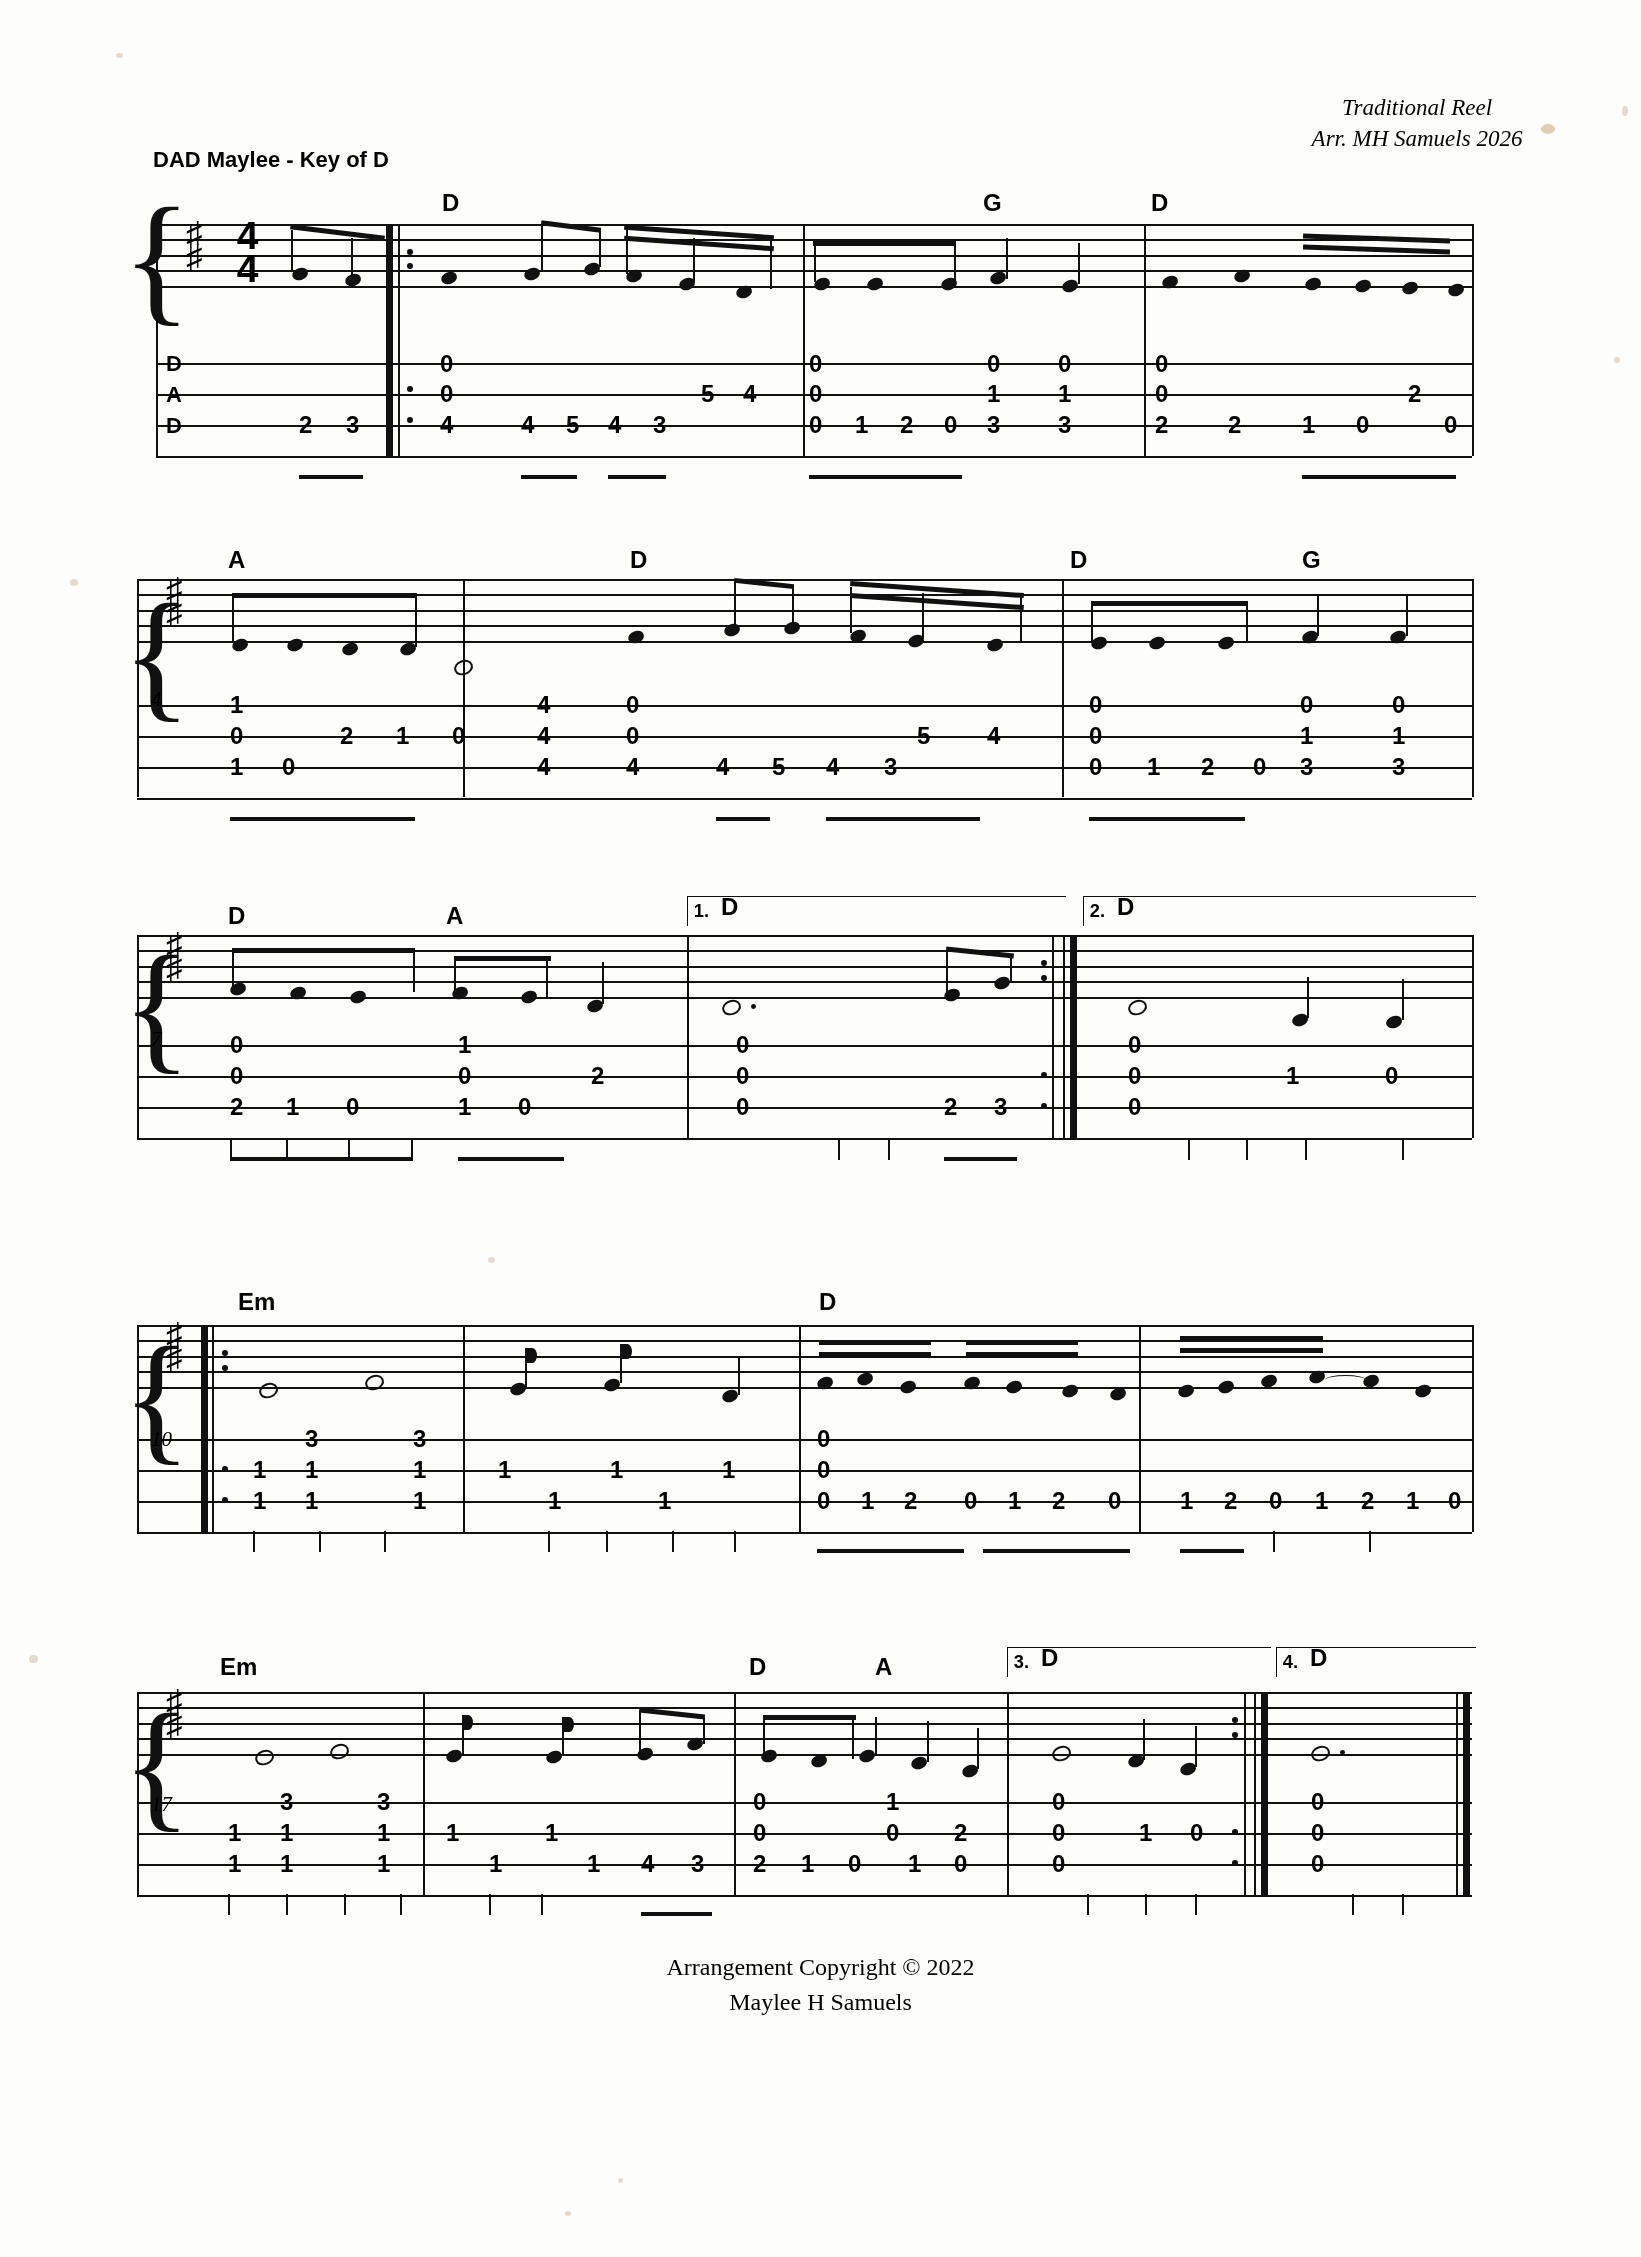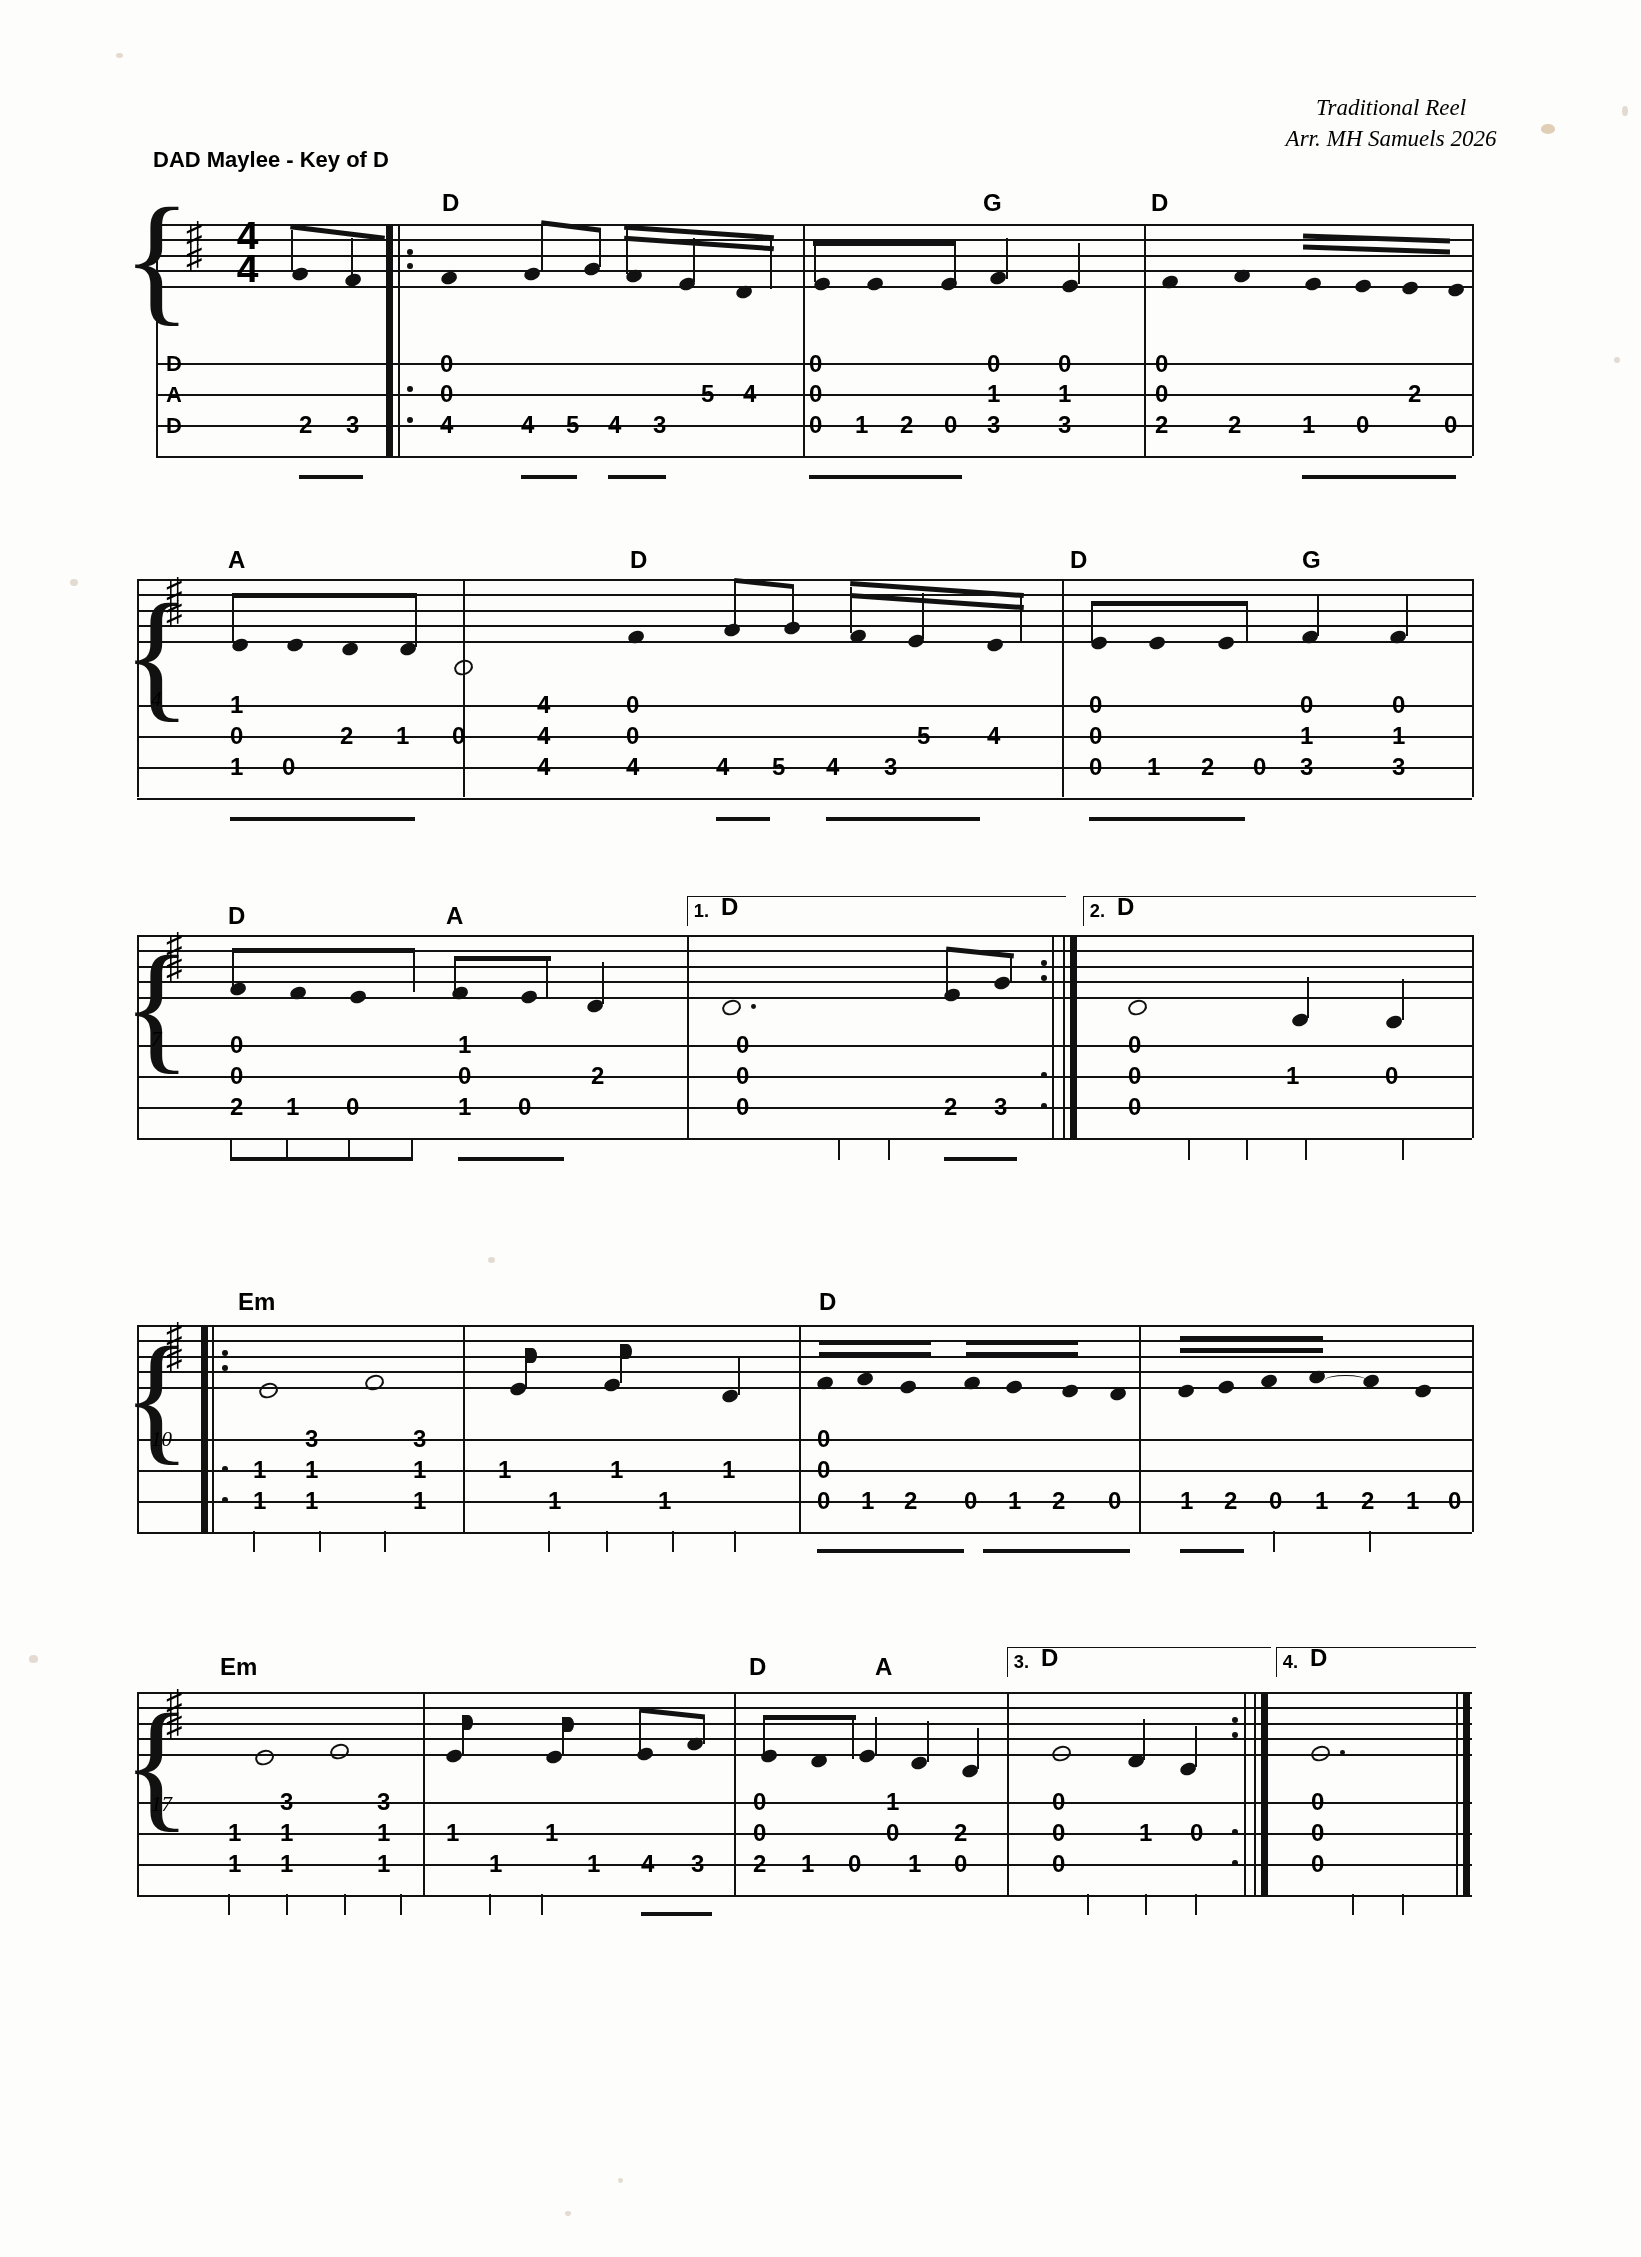--- a/index.html
+++ b/index.html
@@ -14,21 +14,21 @@
   .page{
     position:absolute;left:0;top:0;width:1641px;height:2257px;
     background:#fdfdfb;
   }
   
   .title{
     position:absolute;top:46px;left:0;width:1641px;text-align:center;
     font-size:45px;font-weight:600;letter-spacing:0.5px;
   }
   .credit-block{
-    position:absolute;left:1246px;top:92px;width:290px;text-align:center;
+    position:absolute;left:1272px;top:92px;width:290px;text-align:center;
     font-family:"Liberation Serif", serif;font-style:italic;font-size:23px;line-height:1.35;
   }
   .tuning{
     position:absolute;left:153px;top:147px;font-size:22px;font-weight:700;
   }
   .copyright{
     position:absolute;left:0;top:1950px;width:1641px;text-align:center;
     font-family:"Liberation Serif", serif;font-size:24px;line-height:1.45;
   }
   
@@ -664,15 +664,19 @@
     <div class="stem" style="left:400px;top:1894px;height:21px;"></div>
     <div class="stem" style="left:489px;top:1894px;height:21px;"></div>
     <div class="stem" style="left:541px;top:1894px;height:21px;"></div>
     <div class="stem" style="left:1087px;top:1894px;height:21px;"></div>
     <div class="stem" style="left:1145px;top:1894px;height:21px;"></div>
     <div class="stem" style="left:1195px;top:1894px;height:21px;"></div>
     <div class="stem" style="left:1352px;top:1894px;height:21px;"></div>
     <div class="stem" style="left:1402px;top:1894px;height:21px;"></div>
   </div>
 
+  <div class="copyright">
+    <div>Arrangement Copyright © 2022</div>
+    <div>Maylee H Samuels</div>
+  </div>
 
 </div>
 
 
 </body></html>

